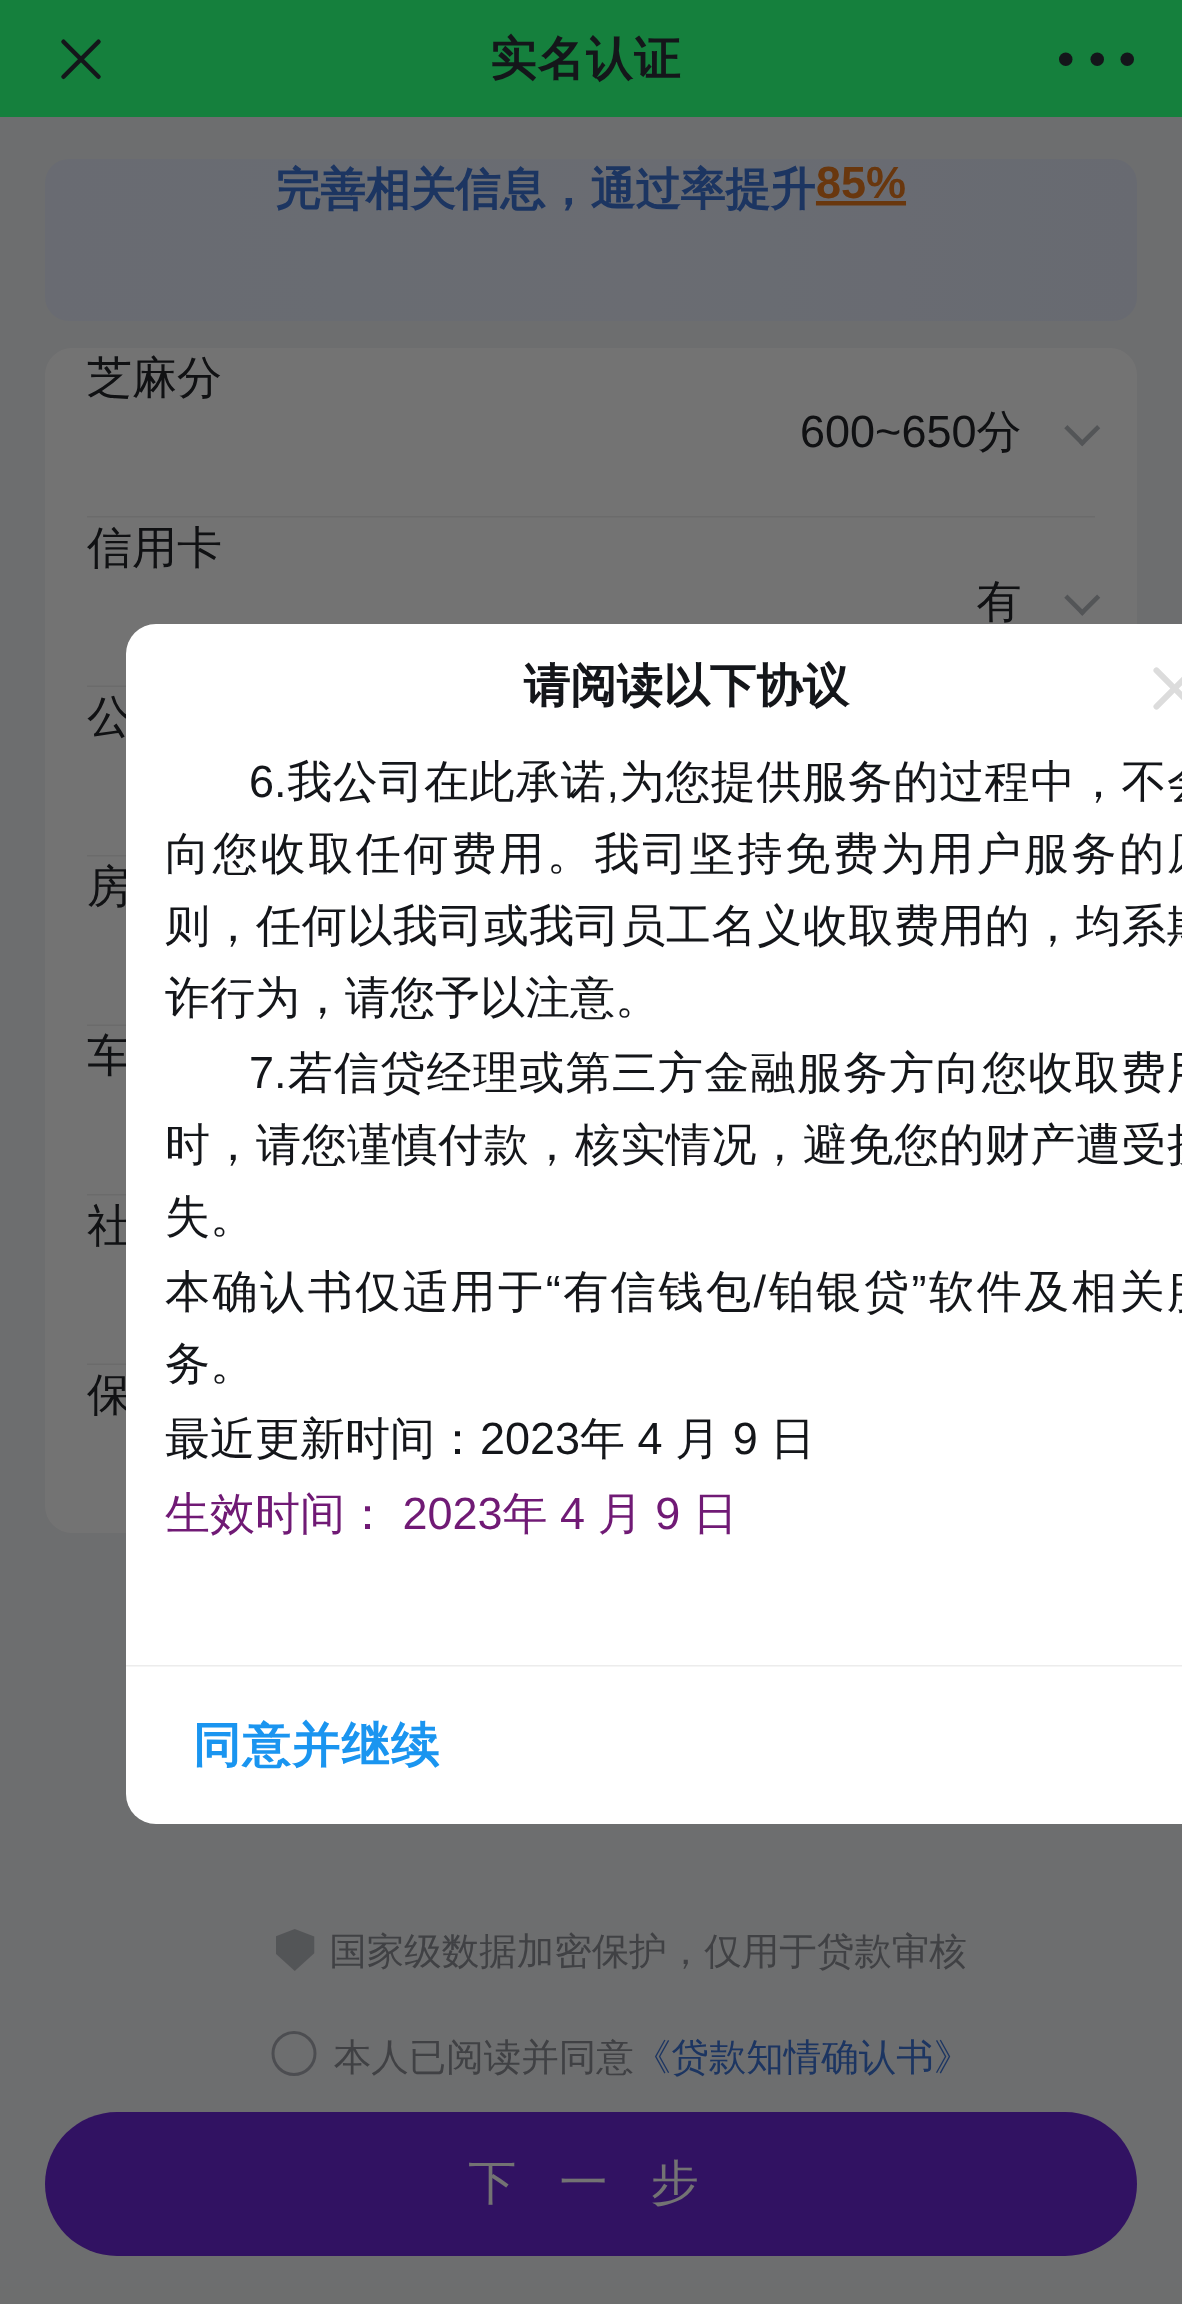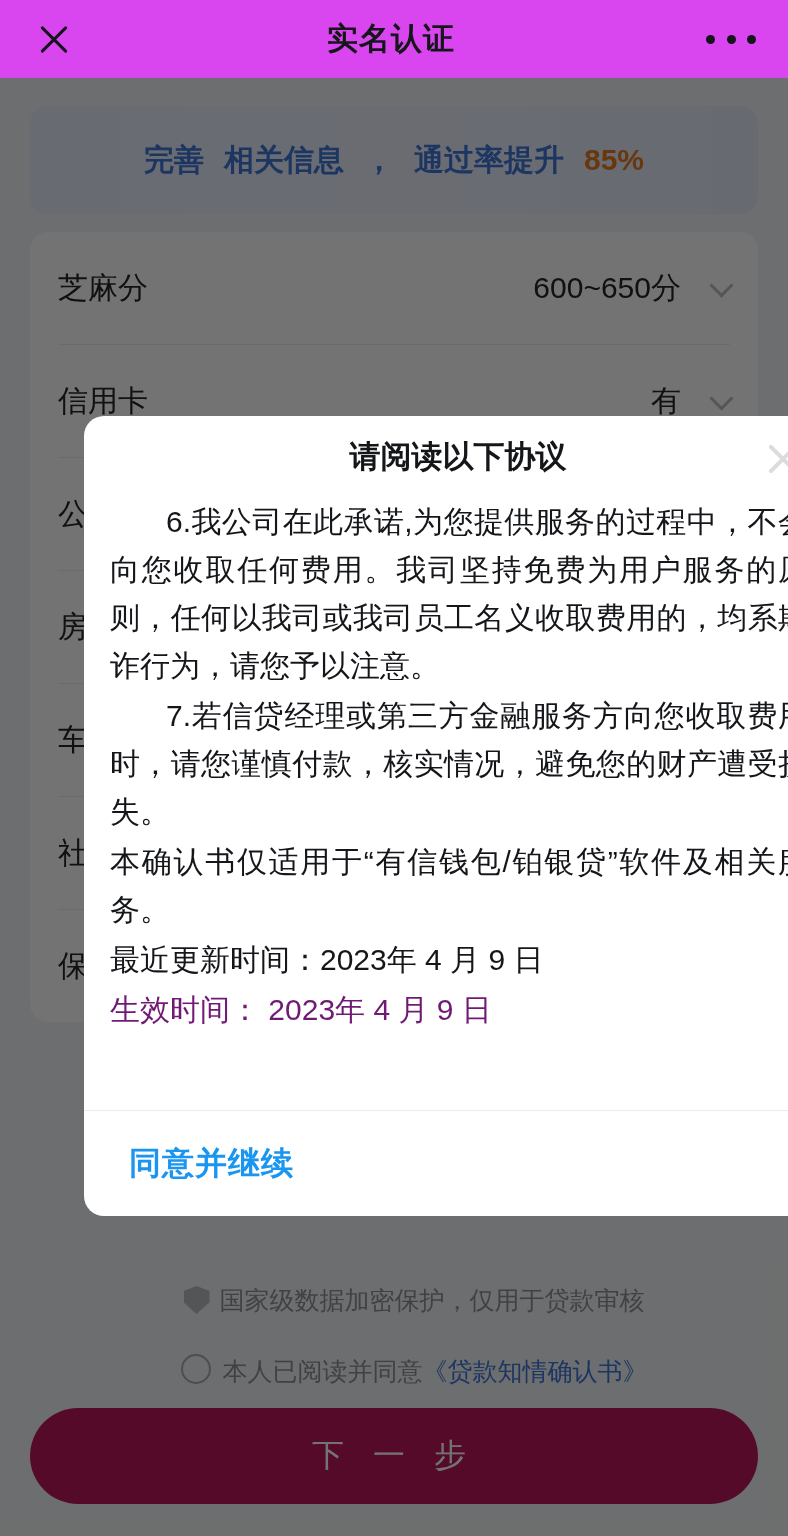--- a/index.html
+++ b/index.html
@@ -14,21 +14,21 @@
     overflow: hidden;
     position: relative;
   }
 
   
   .navbar {
     position: absolute;
     top: 0; left: 0;
     width: 788px;
     height: 78px;
-    background: #d946ef;
+    background: #15803d;
     display: flex;
     align-items: center;
     justify-content: space-between;
     box-sizing: border-box;
     padding: 0 32px;
     z-index: 40;
   }
   .nav-close {
     width: 44px;
     height: 44px;
@@ -77,41 +77,38 @@
     height: 1458px;
     background: #f2f3f5;
     overflow: hidden;
   }
   .banner {
     margin: 28px 30px 0 30px;
     height: 108px;
     border-radius: 16px;
     background: linear-gradient(90deg, #e8eefc 0%, #eaf0fd 55%, #e6ecfb 100%);
     display: flex;
-    align-items: center;
     justify-content: center;
     font-size: 30px;
     font-weight: bold;
     color: #3f76d8;
-    gap: 20px;
   }
   .banner .hl { color: #3f76d8; }
-  .banner .hl2 { color: #e87b20; }
+  .banner .hl2 { color: #e87b20; text-decoration: underline; }
   .banner .cm { color: #3f76d8; font-weight: bold; }
 
   .card {
     margin: 18px 30px 0 30px;
     background: #ffffff;
     border-radius: 18px;
     padding: 0 28px;
   }
   .row {
     height: 112px;
     display: flex;
-    align-items: center;
     justify-content: space-between;
     border-bottom: 1px solid #eeeeee;
   }
   .row:last-child { border-bottom: none; }
   .row-label {
     font-size: 30px;
     color: #24262b;
   }
   .row-value {
     font-size: 30px;
@@ -157,21 +154,21 @@
   }
   .link-doc { color: #3f76d8; margin-top: 25px; }
 
   .next-btn {
     position: absolute;
     left: 30px;
     top: 1330px;
     width: 728px;
     height: 96px;
     border-radius: 48px;
-    background: #be185d;
+    background: #6d28d9;
     color: #ffffff;
     font-size: 32px;
     letter-spacing: 10px;
     display: flex;
     align-items: center;
     justify-content: center;
     border: none;
   }
 
   

